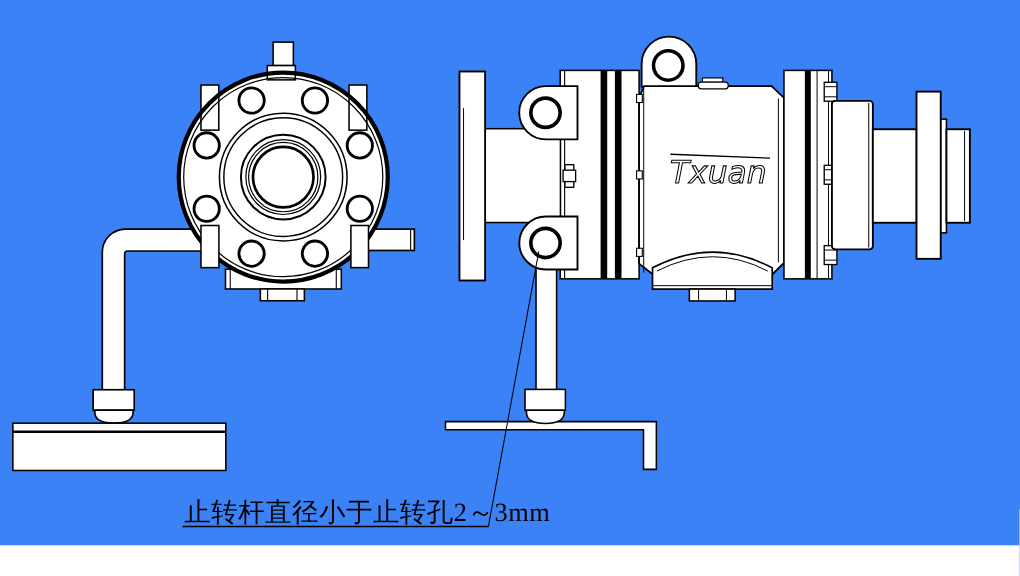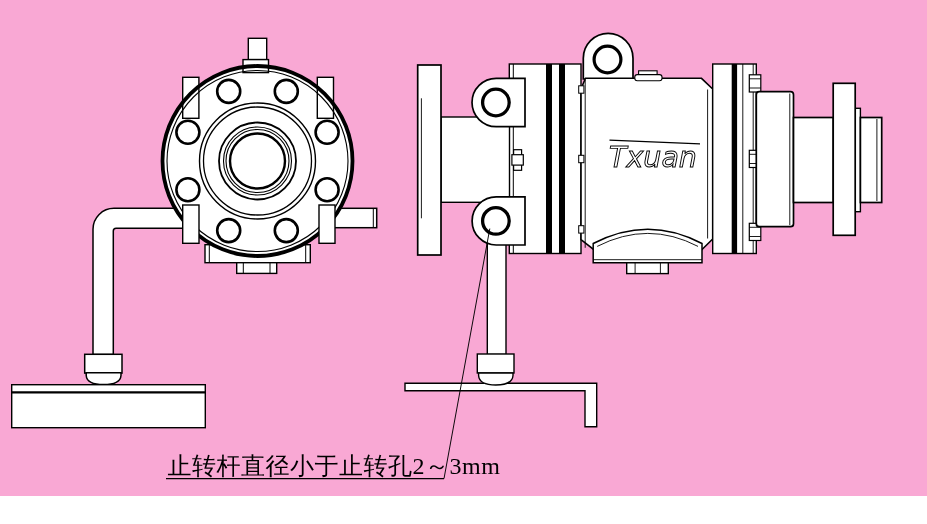--- a/index.html
+++ b/index.html
@@ -1,16 +1,16 @@
 <!DOCTYPE html>
 <html><head>
 <meta charset="utf-8">
 <style>
   html,body{margin:0;padding:0;background:#fff;}
-  #stage{position:relative;width:927px;height:496px;background:#f9a8d4;overflow:hidden;
+  #stage{position:relative;width:927px;height:496px;background:#3b82f6;overflow:hidden;
          font-family:"Liberation Sans", sans-serif;}
   svg{display:block;}
   .ln{fill:none;stroke:#000;}
   .wh{fill:#fff;stroke:#000;}
   .bk{fill:#000;stroke:none;}
   text.anno{font-family:"Liberation Serif","DejaVu Serif",serif;font-size:24px;letter-spacing:0.5px;fill:#000;}
   text.brand{font-family:"DejaVu Sans","Liberation Sans",sans-serif;font-style:italic;font-size:28.5px;
              fill:#fff;stroke:#000;stroke-width:0.95;}
 </style>
 </head>

